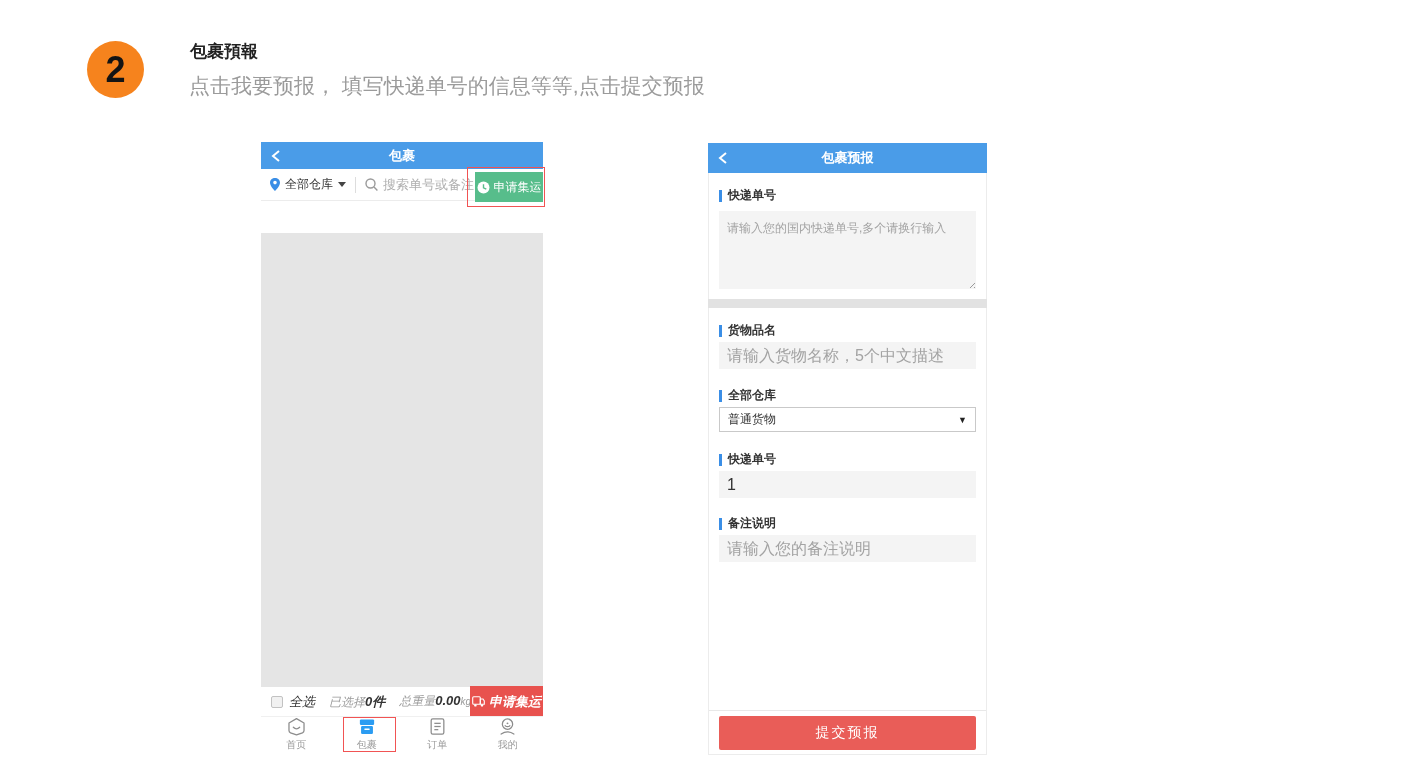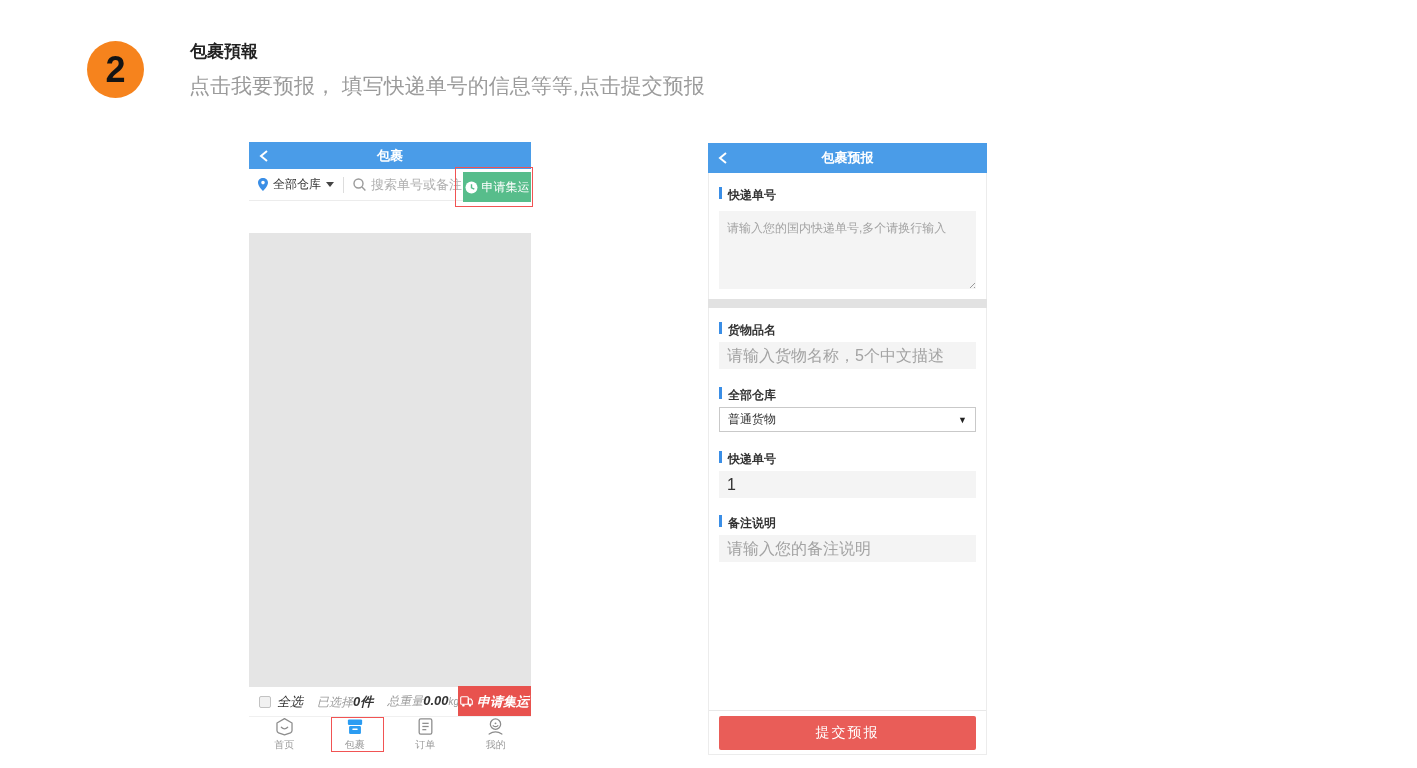--- a/index.html
+++ b/index.html
@@ -8,21 +8,21 @@
 
   
   .step-circle { position:absolute; left:87px; top:41px; width:57px; height:57px; border-radius:50%;
     background:#f6831d; display:flex; align-items:center; justify-content:center;
     color:#141414; font-size:36px; font-weight:bold; }
   .step-title { position:absolute; left:190px; top:40px; font-size:17px; color:#222; font-weight:600; }
   .step-subtitle { position:absolute; left:189px; top:72px; font-size:21px; color:#9b9b9b; }
 
   
   .phone { position:absolute; background:#fff; }
-  #left-phone  { left:249px; top:142px; width:282px; height:610px;padding-left:36px; }
+  #left-phone  { left:261px; top:142px; width:282px; height:610px;padding-left:36px; }
   #right-phone { left:708px; top:143px; width:279px; height:612px; border:1px solid #ececec; border-top:none; }
 
   .app-header { position:absolute; left:0; right:0; top:0; background:#4a9ce8; color:#fff;
     display:flex; align-items:center; justify-content:center; }
   #left-phone .app-header { height:27px; }
   #right-phone .app-header { height:30px; left:-1px; right:-1px; }
   .app-header .title { font-size:13px; font-weight:bold; }
   .back-btn { position:absolute; left:10px; top:0; bottom:0; display:flex; align-items:center; cursor:pointer; }
 
   
@@ -56,21 +56,21 @@
   .apply-btn { position:absolute; right:0; top:-1px; width:73px; height:31px; background:#e8524e; color:#fff;
     font-size:13px; font-weight:bold; display:flex; align-items:center; justify-content:center; gap:4px; cursor:pointer; }
 
   
   .lp-nav { position:absolute; top:574px; left:0; right:0; height:36px; background:#fff; border-top:1px solid #f0f0f0; display:flex; }
   .nav-item { flex:1; display:flex; flex-direction:column; align-items:center; justify-content:center; gap:2px; cursor:pointer; }
   .nav-label { font-size:10px; color:#9b9b9b; }
   .nav-highlight { position:absolute; left:82px; top:0; width:53px; height:35px; border:1px solid #f15353; pointer-events:none; }
 
   
-  .rp-label { position:absolute; left:10px; display:flex; align-items:flex-start; gap:6px; font-size:12px; font-weight:bold; color:#333; }
+  .rp-label { position:absolute; left:10px; display:flex; align-items:center; gap:6px; font-size:12px; font-weight:bold; color:#333; }
   .rp-label .bar { width:3px; height:12px; background:#3a8ee6; }
   .rp-textarea { position:absolute; left:10px; right:10px; top:68px; height:78px; background:#f4f4f4; border:none; outline:none;
     resize:none; font-family:"Liberation Sans", sans-serif; font-size:12px; color:#333; padding:9px 8px; }
   .rp-textarea::placeholder { color:#a3a3a3; }
   .resize-grip { position:absolute; right:11px; top:138px; width:7px; height:7px;
     clip-path:polygon(100% 0, 100% 100%, 0 100%);
     background:repeating-linear-gradient(135deg, #9a9a9a 0 1px, transparent 1px 3px); pointer-events:none; }
   .rp-separator { position:absolute; left:-1px; right:-1px; top:156px; height:9px; background:#e2e2e2; }
   .rp-input { position:absolute; left:10px; right:10px; height:27px; background:#f4f4f4; border:none; outline:none;
     font-family:"Liberation Sans", sans-serif; font-size:16px; color:#333; padding:0 8px; }

